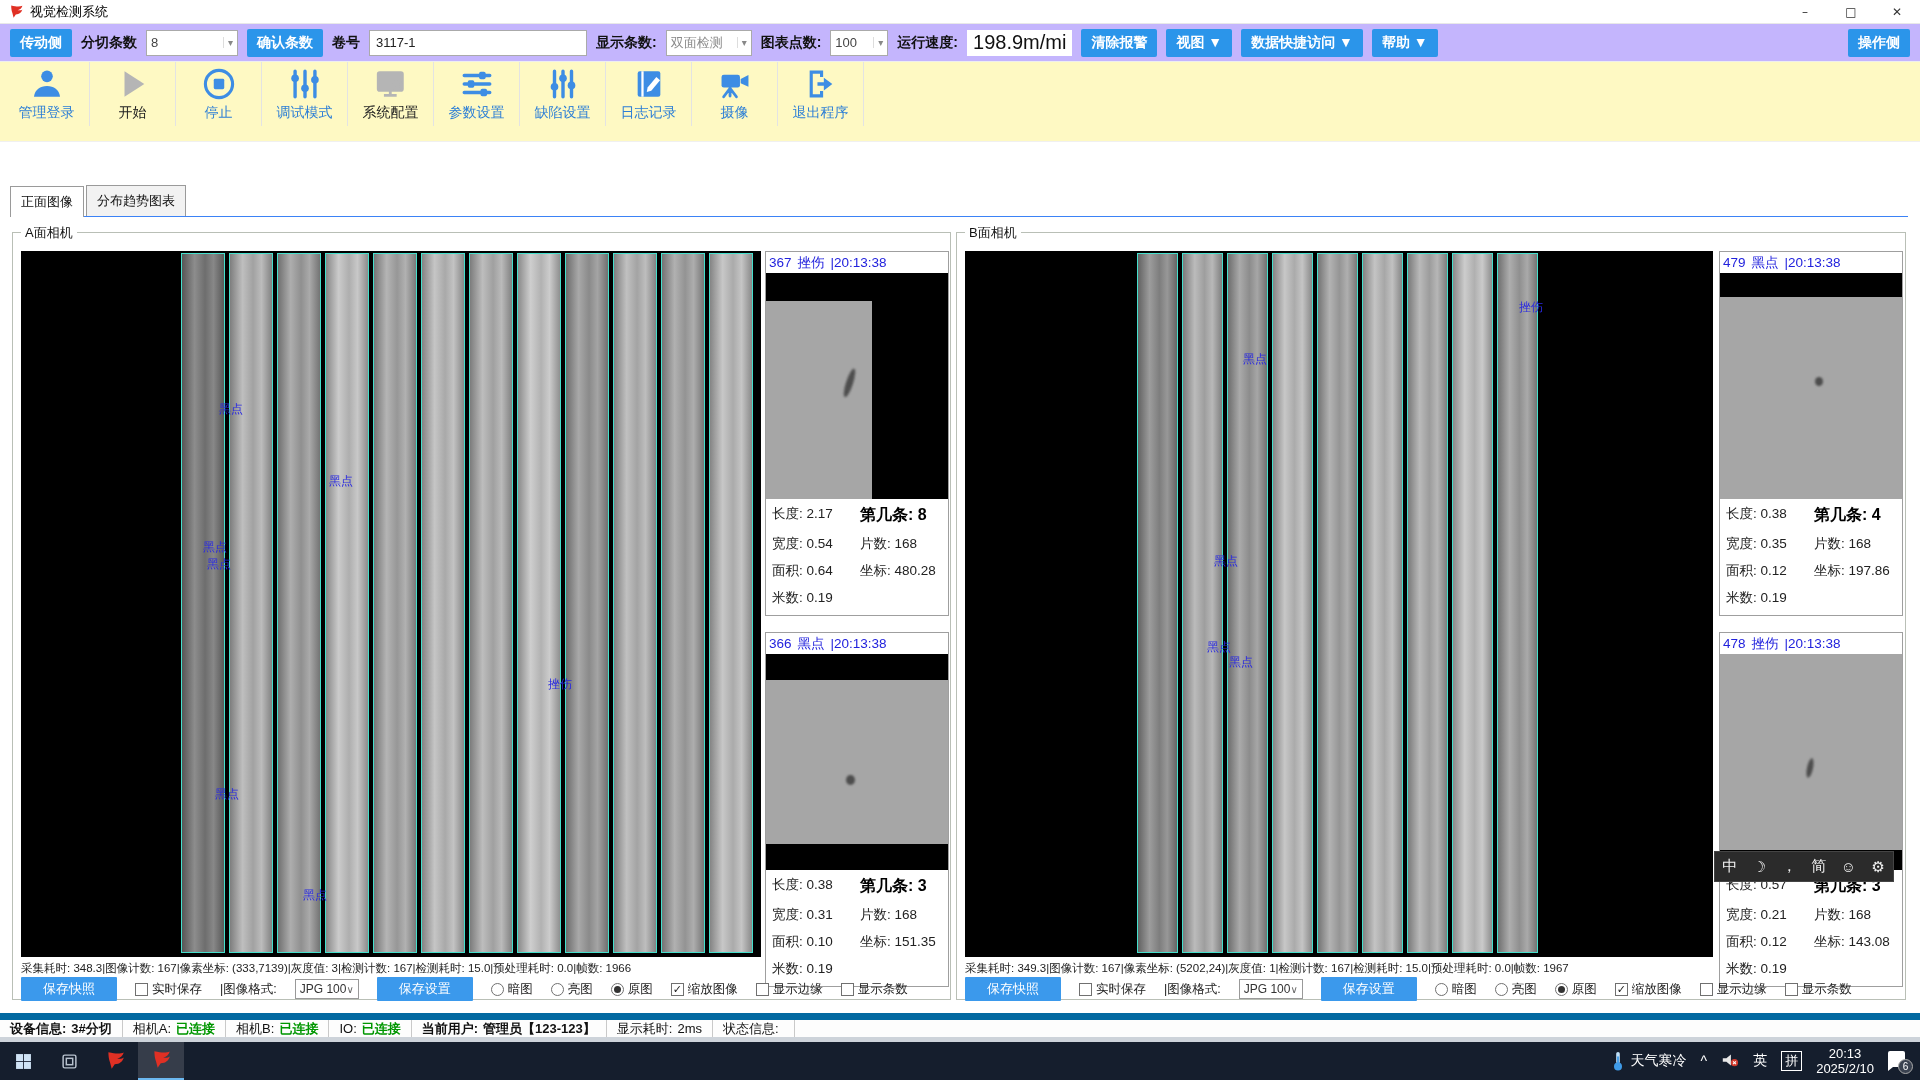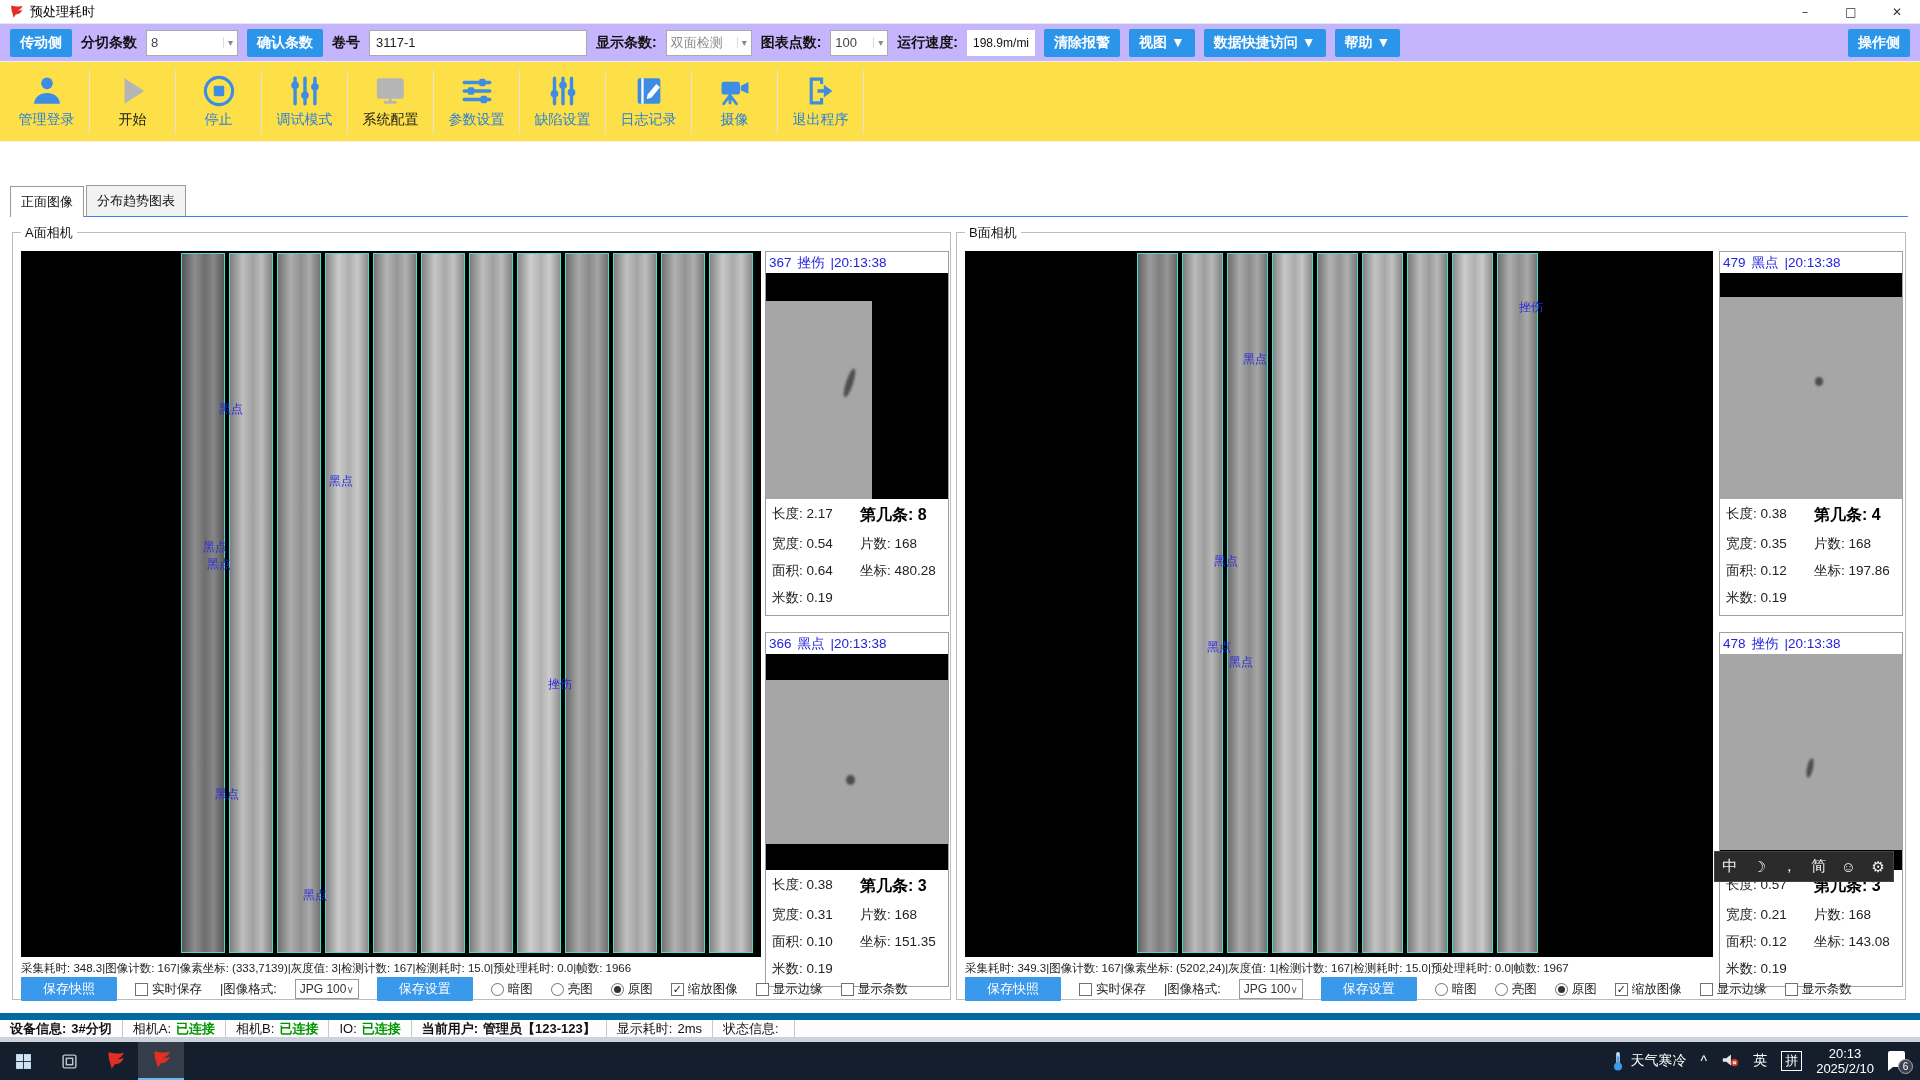--- a/index.html
+++ b/index.html
@@ -20,26 +20,26 @@
   #toolbar { position:absolute; left:0; top:24px; width:1920px; height:38px; background:#c4b5fd;
     display:flex; align-items:center; padding:0 10px; gap:9px; border-bottom:1px solid #eee; }
   .btn-blue { background:#2b95ea; color:#fff; font-size:14px; font-weight:700;
     border:none; padding:5px 10px; border-radius:2px; white-space:nowrap; }
   #toolbar label { font-size:14px; font-weight:700; color:#111; white-space:nowrap; }
   .combo { height:26px; border:1px solid #aaa; background:#fff; display:flex; align-items:center;
     font-size:13px; color:#444; padding:0 4px; position:relative; }
   .combo .arrow { margin-left:auto; color:#888; font-size:10px; border-left:1px solid #ddd; padding-left:4px; }
   .textbox { height:26px; border:1px solid #aaa; background:#fff; font-size:13px; color:#222;
     display:flex; align-items:center; padding:0 6px; }
-  .speed-box { height:26px; background:#fff; font-size:12px; color:#111; display:flex;
+  .speed-box { height:26px; background:#fff; font-size:20px; color:#111; display:flex;
     align-items:center; padding:0 6px; white-space:nowrap; }
 
   
-  #ribbon { position:absolute; left:0; top:62px; width:1920px; height:80px; background:#fde047;
-    display:flex; align-items:center; padding-left:4px; border-bottom:1px solid #f0f0f0; }
+  #ribbon { position:absolute; left:0; top:62px; width:1920px; height:80px; background:#fef9c3;
+    display:flex; padding-left:4px; border-bottom:1px solid #f0f0f0; }
   .ribbon-item { min-width:86px; padding:0 10px; height:64px; display:flex; flex-direction:column;
     align-items:center; justify-content:center; border-right:1px solid #e3e3e3; }
   .ribbon-item .icon { width:36px; height:34px; color:#3d8de4; }
   .ribbon-item .icon svg { width:100%; height:100%; fill:currentColor; }
   .ribbon-item .label { margin-top:3px; font-size:14px; color:#2d7fd6; white-space:nowrap; }
   .ribbon-item.disabled .icon { color:#b5b5b5; }
   .ribbon-item.disabled .label { color:#222; }
 
   
   #main-tabs { position:absolute; left:6px; top:146px; width:1908px; height:33px;
@@ -142,21 +142,21 @@
 <body>
 
 <div id="root">
 
   <div id="titlebar">
     <span class="app-icon">
       <svg viewBox="0 0 16 16">
           <path d="M3.2 1.6c5.6 1.3 8.8 1.2 11.2.2-.9 2.6-2.2 3.7-4.8 4.5 2.6.2 3.8 0 4.8-.8-.9 3-3 4.8-6.6 4.9l-2.2 3.3-1.2-4.6c-.9-2.4-1.2-5-1.2-7.5z" fill="#e03024"></path>
         </svg>
     </span>
-    <span class="title">预处理耗时</span>
+    <span class="title">视觉检测系统</span>
     <div class="win-controls">
       <div class="win-btn">–</div>
       <div class="win-btn">□</div>
       <div class="win-btn">✕</div>
     </div>
   </div>
 
   <div id="toolbar">
     <button class="btn-blue">传动侧</button>
     <label>分切条数</label>

